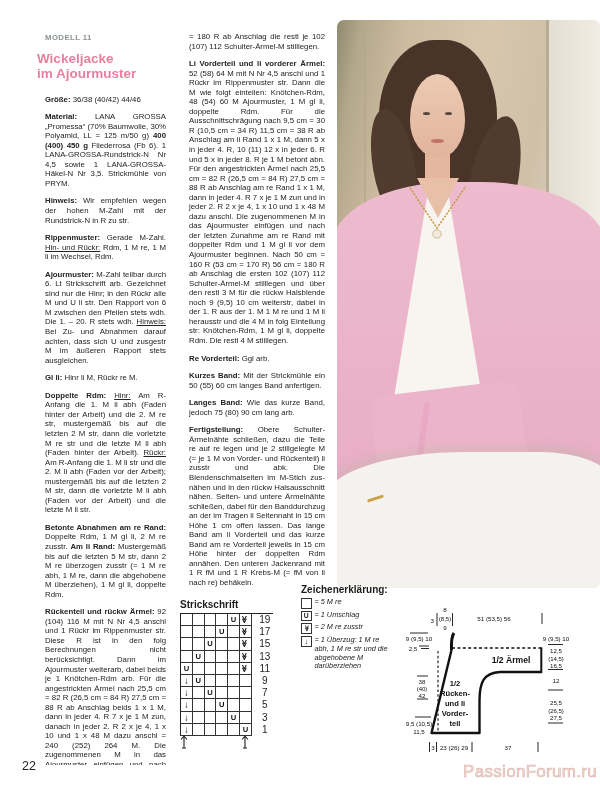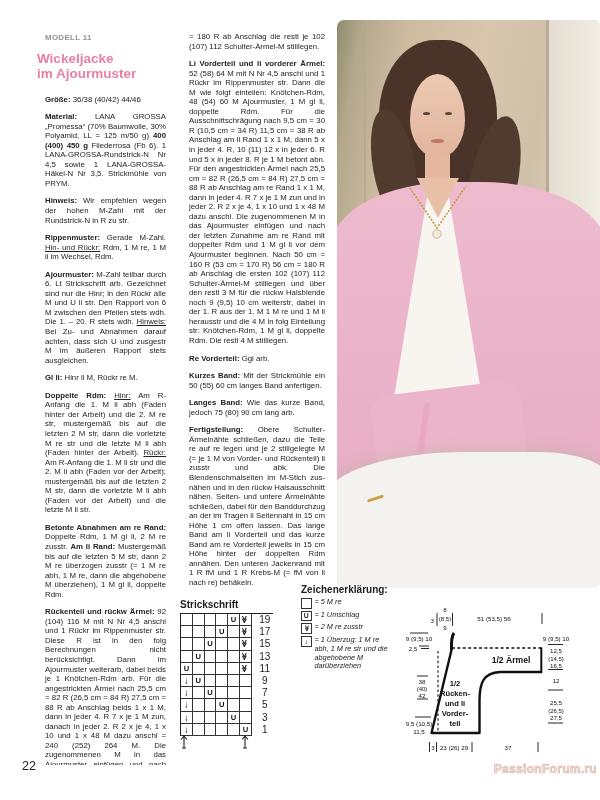--- a/index.html
+++ b/index.html
@@ -62,21 +62,21 @@
   
   #schematic{position:absolute;left:388px;top:593px;}
   #schematic text{fill:#111;font-family:"Liberation Sans",sans-serif;}
   .m{font-size:6.2px;}
   .m2{font-size:6.0px;}
   .lbl{font-size:7.6px;font-weight:bold;}
   .lbl-big{font-size:8.6px;font-weight:bold;}
 
   
   #pagenum{position:absolute;left:22px;top:759px;font-size:12.5px;color:#222;text-align:right;}
-  #watermark{position:absolute;right:3px;top:762px;font-size:12px;font-weight:bold;color:#eedcd5;-webkit-text-stroke:.6px #dcb4ab;letter-spacing:.3px;}
+  #watermark{position:absolute;right:3px;top:762px;font-size:17px;font-weight:normal;color:#eedcd5;-webkit-text-stroke:.6px #dcb4ab;letter-spacing:.3px;}
 </style>
 </head>
 <body>
 
 <div class="page">
 
   <div class="col" id="col1">
     <p class="model-no">MODELL 11</p>
     <h1 class="title" style="color:#e87f9f">
       <span>Wickeljacke</span><br>

